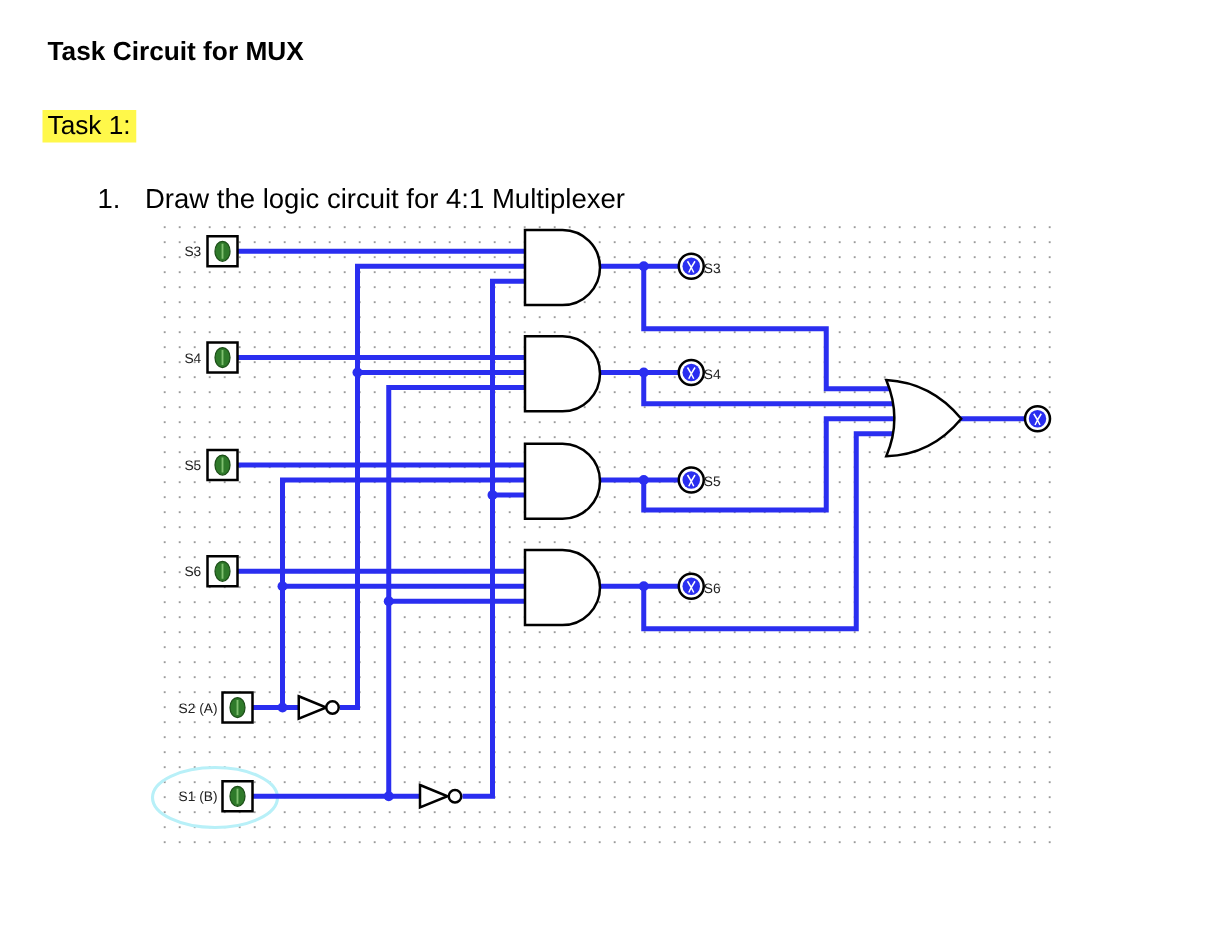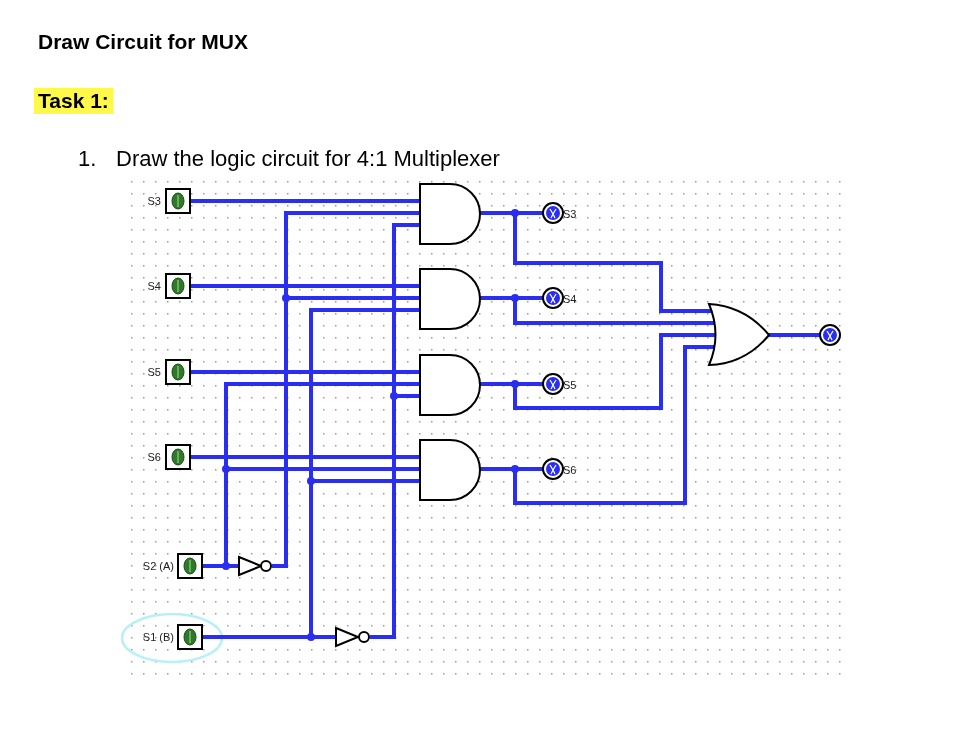--- a/index.html
+++ b/index.html
@@ -1,27 +1,27 @@
 <!DOCTYPE html>
 <html><head>
 <meta charset="utf-8">
 <style>
   html, body { margin: 0; padding: 0; background: #ffffff; }
   body { width: 968px; height: 744px; position: relative; overflow: hidden; font-family: "Liberation Sans", sans-serif; }
   .doc-title { position: absolute; left: 38px; top: 30px; font-size: 21px; font-weight: bold; color: #000; }
-  .task-label { position: absolute; left: 34px; top: 88px; font-size: 21px; font-weight: bold; color: #000; background: #fff84a; padding: 0 4px; line-height: 26px; }
+  .task-label { position: absolute; left: 34px; top: 88px; font-size: 21px; font-weight: normal; color: #000; background: #fff84a; padding: 0 4px; line-height: 26px; }
   .task-item { position: absolute; left: 78px; top: 146px; font-size: 22px; color: #000; }
   .task-item .num { display: inline-block; width: 38px; }
   svg#circuit { position: absolute; left: 0; top: 0; }
   .lbl { font-family: "Liberation Sans", sans-serif; font-size: 11px; fill: #222; }
 </style>
 </head>
 <body>
 
-<div class="doc-title">Draw Circuit for MUX</div>
+<div class="doc-title">Task Circuit for MUX</div>
 <div class="task-label">Task 1:</div>
 <div class="task-item">
   <span class="num">1.</span><span>Draw the logic circuit for 4:1 Multiplexer</span>
 </div>
 
 <svg id="circuit" width="968" height="744">
   <g id="grid">
       <rect x="131" y="181" width="1.5" height="1.5" fill="#9a9a9a"></rect>
       <rect x="131" y="193" width="1.5" height="1.5" fill="#9a9a9a"></rect>
       <rect x="131" y="205" width="1.5" height="1.5" fill="#9a9a9a"></rect>

